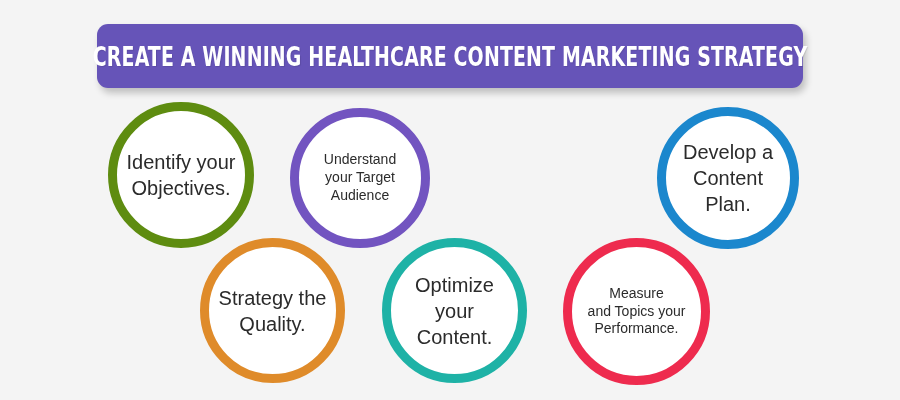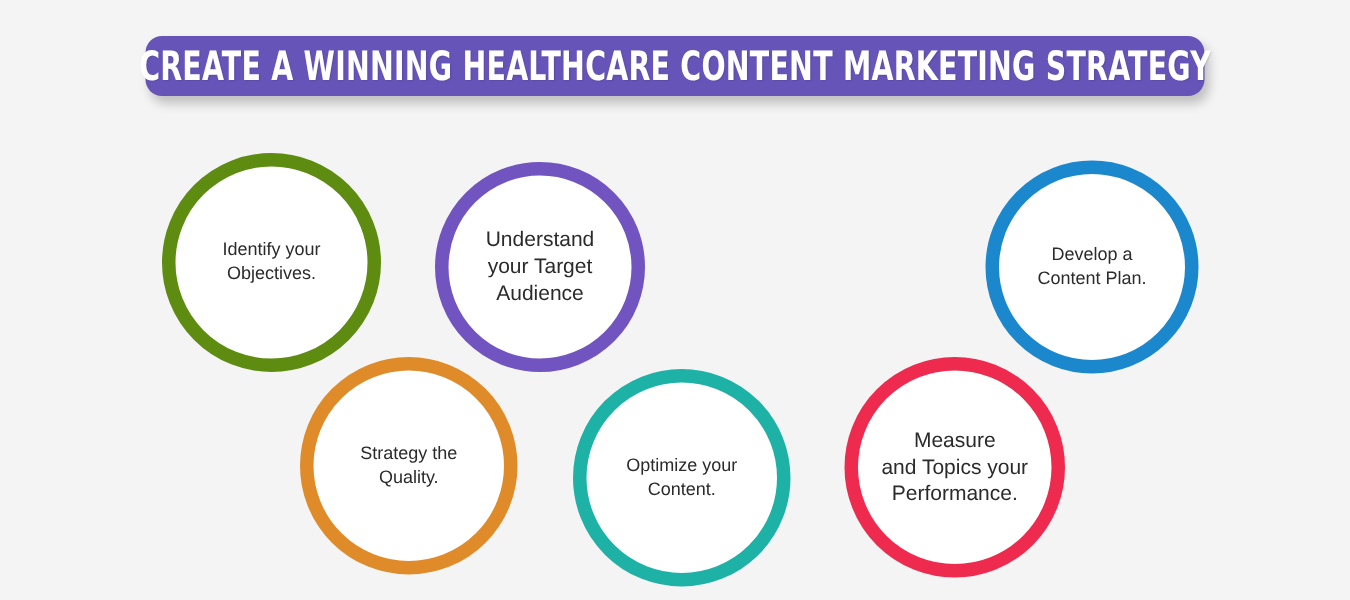--- a/index.html
+++ b/index.html
@@ -20,21 +20,21 @@
     height: 400px;
     background: #f4f4f4;
   }
 
   
   .title-banner {
     position: absolute;
     left: 97px;
     top: 24px;
     width: 706px;
-    height: 40px;
+    height: 64px;
     background: #6654b8;
     border-radius: 11px;
     box-shadow: 3px 5px 7px rgba(0,0,0,0.22);
     display: flex;
     align-items: center;
     justify-content: center;
     box-sizing: border-box;
   }
   .title-text {
     color: #ffffff;
@@ -63,21 +63,21 @@
     text-align: center;
   }
   .circle-label {
     color: #2b2b2b;
     font-size: 15.5px;
     line-height: 1.30;
     padding: 0 9px;
     font-family: "Liberation Sans", sans-serif;
     white-space: pre-line;
   }
-  .circle.c-small .circle-label { font-size: 12px; }
+  .circle.c-small .circle-label { font-size: 20px; }
   .circle.c-three .circle-label { font-size: 14px; line-height: 1.28; }
 </style>
 </head>
 <body>
 
 <div class="infographic">
 
   <div class="title-banner">
     <span class="title-text">Create a Winning Healthcare Content Marketing Strategy</span>
   </div>
@@ -97,21 +97,21 @@
   <div class="circle c-small" style="left:657px; top:107px; width:142px; height:142px; border-width:9px; border-color:#1b87cd;">
     <span class="circle-label">Develop a
 Content Plan.</span>
   </div>
 
   <div class="circle c-small" style="left:200px; top:238px; width:145px; height:145px; border-width:9px; border-color:#df8b2a;">
     <span class="circle-label">Strategy the
 Quality.</span>
   </div>
 
-  <div class="circle c-small" style="left:382px; top:246px; width:145px; height:145px; border-width:9px; border-color:#1eb2a6;">
+  <div class="circle c-small" style="left:382px; top:238px; width:145px; height:145px; border-width:9px; border-color:#1eb2a6;">
     <span class="circle-label">Optimize your
 Content.</span>
   </div>
 
   <div class="circle c-three" style="left:563px; top:238px; width:147px; height:147px; border-width:9px; border-color:#ee2b4e;">
     <span class="circle-label">Measure
 and Topics your
 Performance.</span>
   </div>
 

